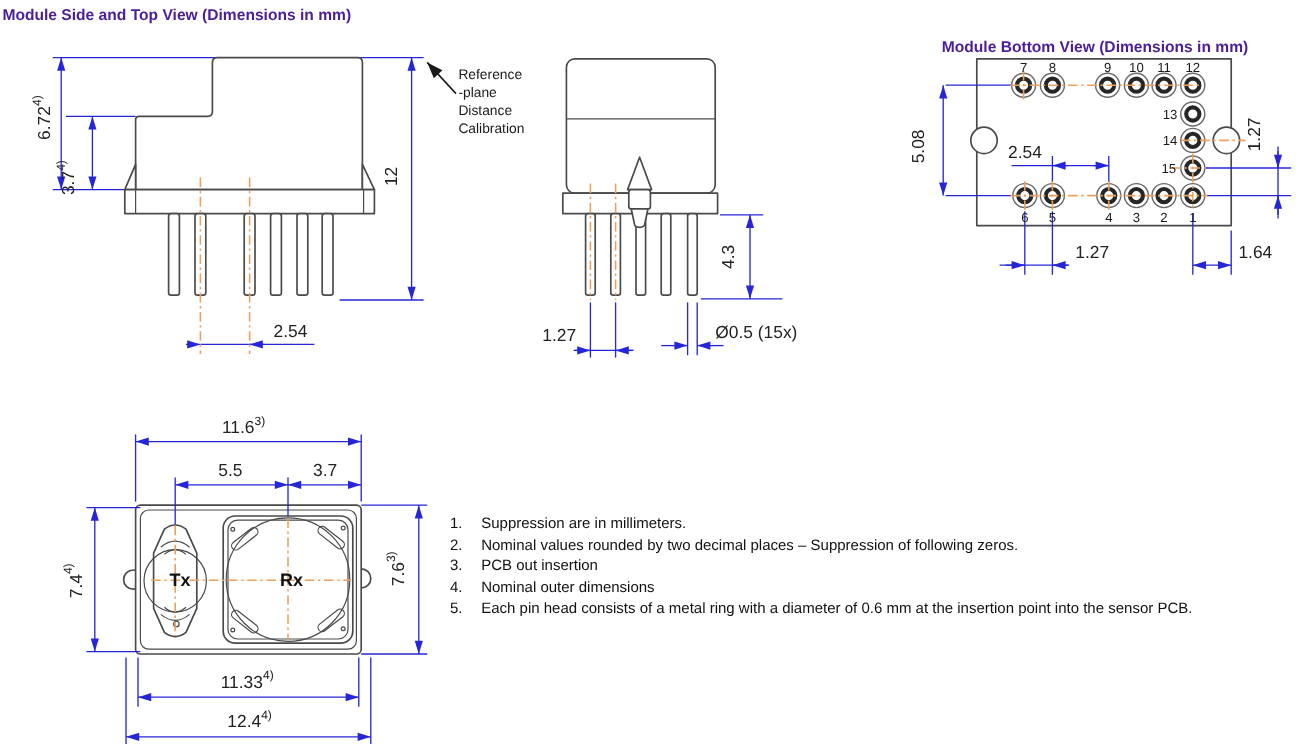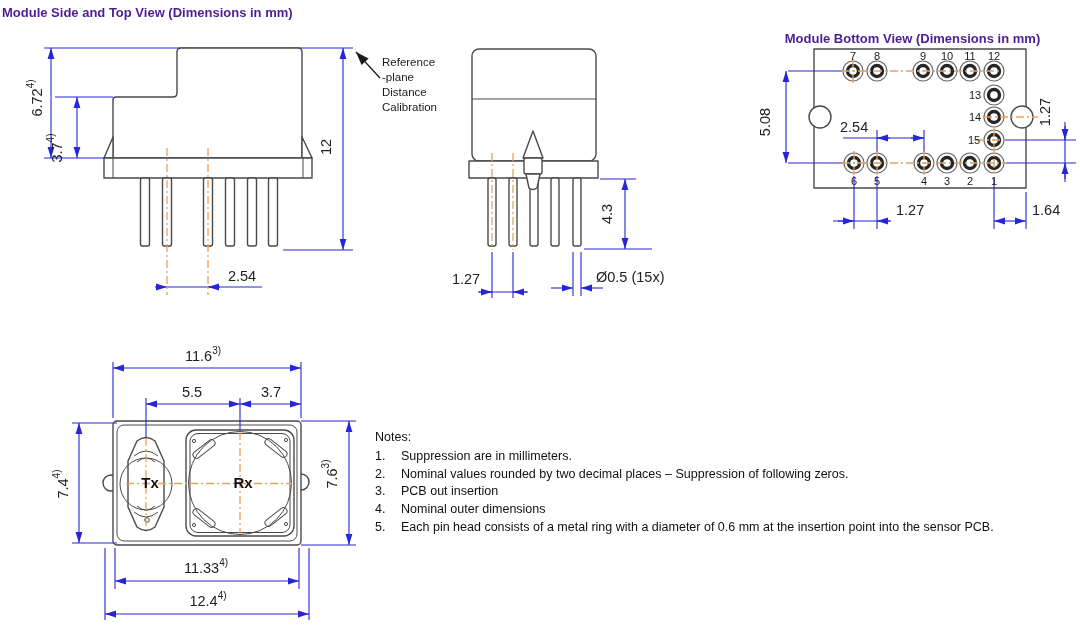--- a/index.html
+++ b/index.html
@@ -316,21 +316,20 @@
       <text class="dt" text-anchor="middle" x="192" y="397">5.5</text>
       <text class="dt" text-anchor="middle" x="271" y="397">3.7</text>
       <text class="dt" text-anchor="middle" transform="rotate(-90 68 484)" x="68" y="484"><tspan>7.4</tspan><tspan class="dts" dy="-8">4)</tspan></text>
       <text class="dt" text-anchor="middle" transform="rotate(-90 337 474)" x="337" y="474"><tspan>7.6</tspan><tspan class="dts" dy="-8">3)</tspan></text>
       <text class="dt" text-anchor="middle" x="206" y="573"><tspan>11.33</tspan><tspan class="dts" dy="-7">4)</tspan></text>
       <text class="dt" text-anchor="middle" x="208" y="606"><tspan>12.4</tspan><tspan class="dts" dy="-7">4)</tspan></text>
     </g>
   </svg>
 
   <div class="notes">
-    <div class="notes-heading">Notes:</div>
     <div class="note-row">
       <span class="note-num">1.</span>
       <span class="note-text">Suppression are in millimeters.</span>
     </div>
     <div class="note-row">
       <span class="note-num">2.</span>
       <span class="note-text">Nominal values rounded by two decimal places – Suppression of following zeros.</span>
     </div>
     <div class="note-row">
       <span class="note-num">3.</span>

